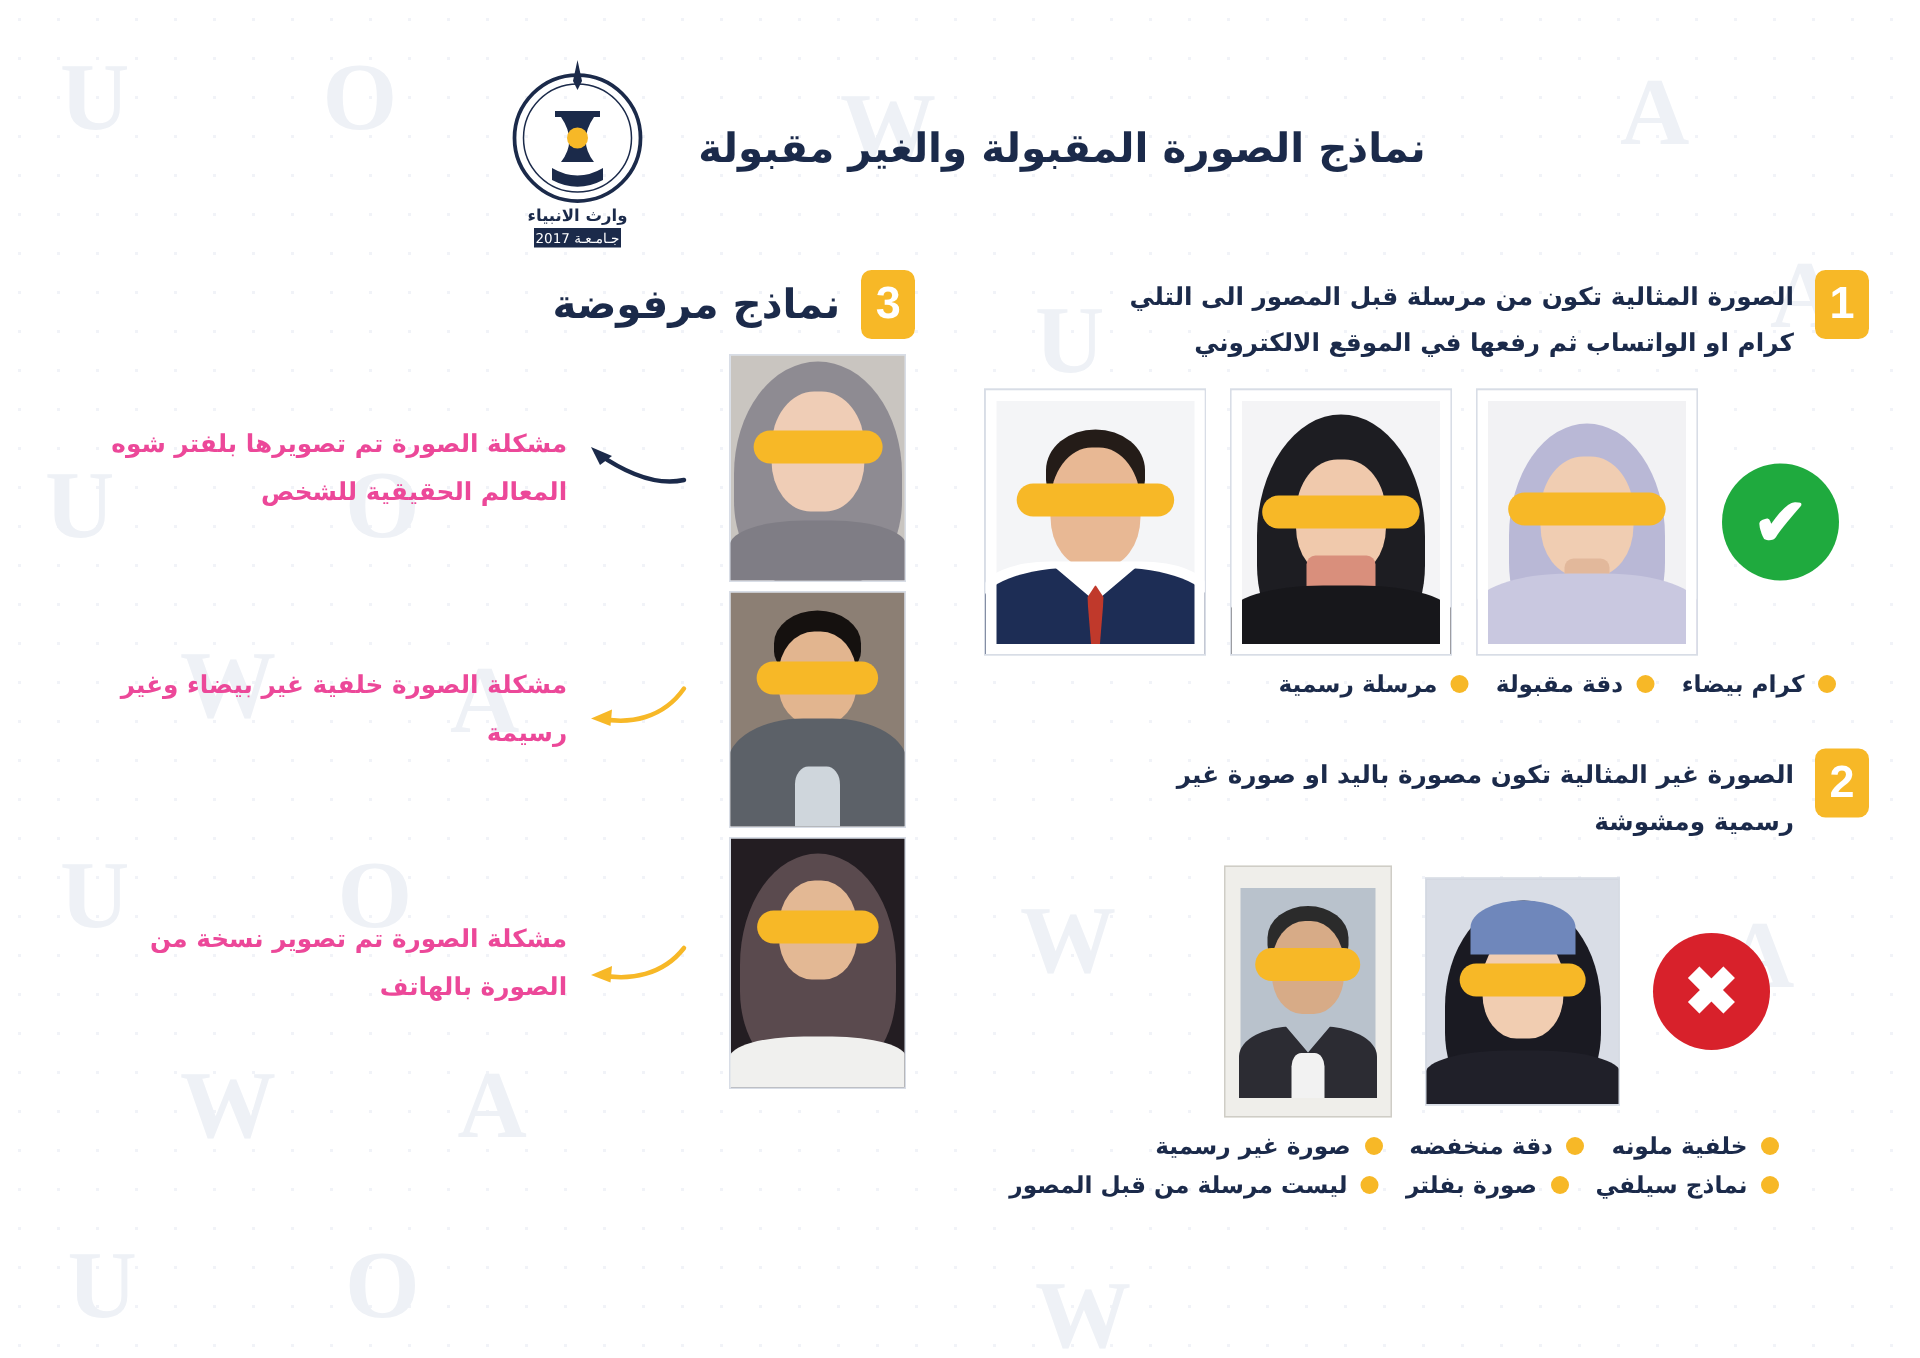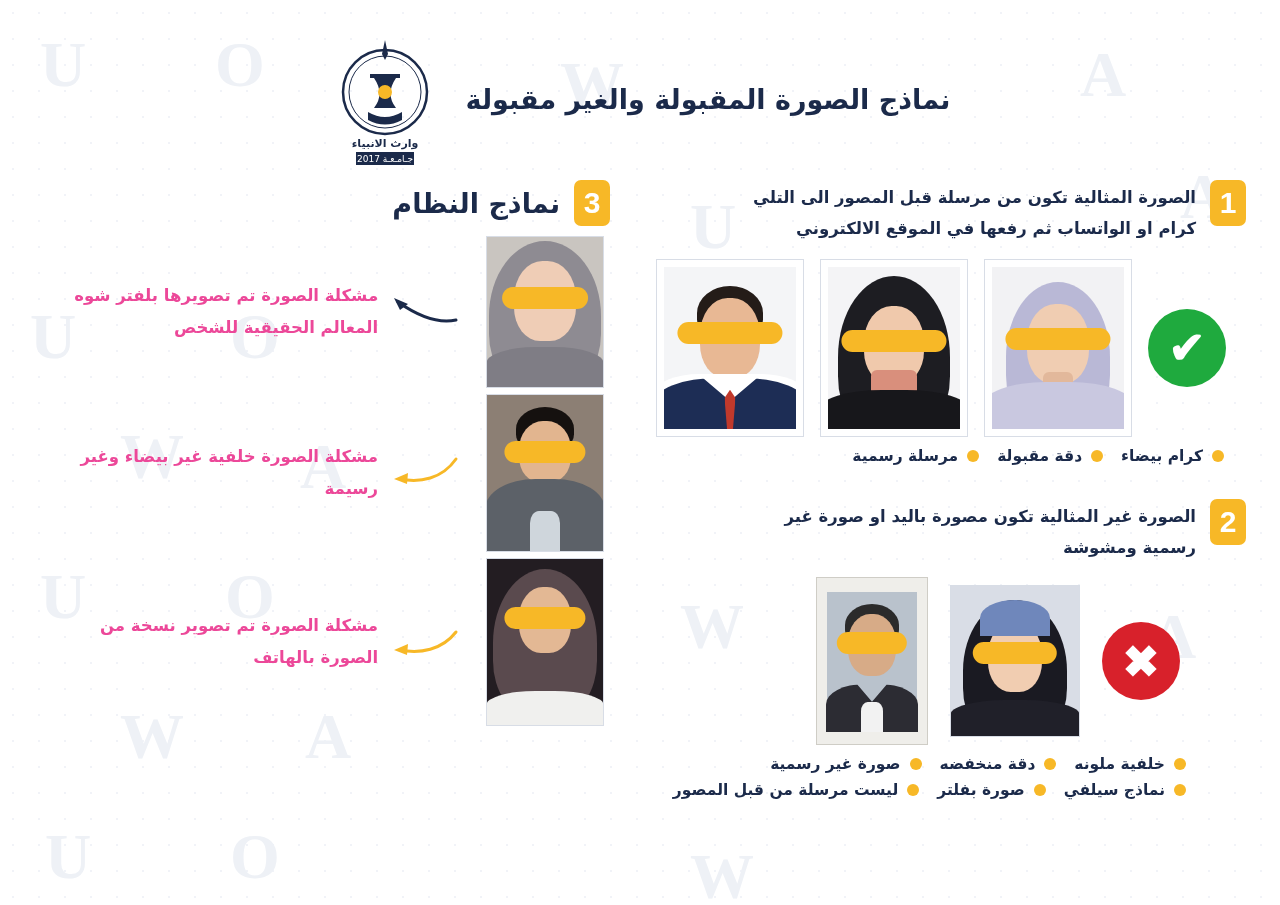--- a/index.html
+++ b/index.html
@@ -380,21 +380,21 @@
             <span>ليست مرسلة من قبل المصور</span>
           </div>
       </div>
     </div>
   </div>
 
   <div class="col-left">
 
     <div class="rej-head">
       <div class="badge">3</div>
-      <div class="rej-title">نماذج النظام</div>
+      <div class="rej-title">نماذج مرفوضة</div>
     </div>
 
     <div class="rej-row">
       <div class="rej-photo-wrap">
         <div class="photo small" style="height:152px;">
           <div class="pp">
             <div class="bg" style="background:#c9c5c0"></div>
             <div class="hair" style="top:4px;width:112px;height:150px;background:#8e8b92;"></div>
             <div class="head" style="top:24px;width:62px;height:80px;background:#efcdb6;"></div>
             <div class="body" style="width:118px;height:40px;background:#7f7d85;"></div>

